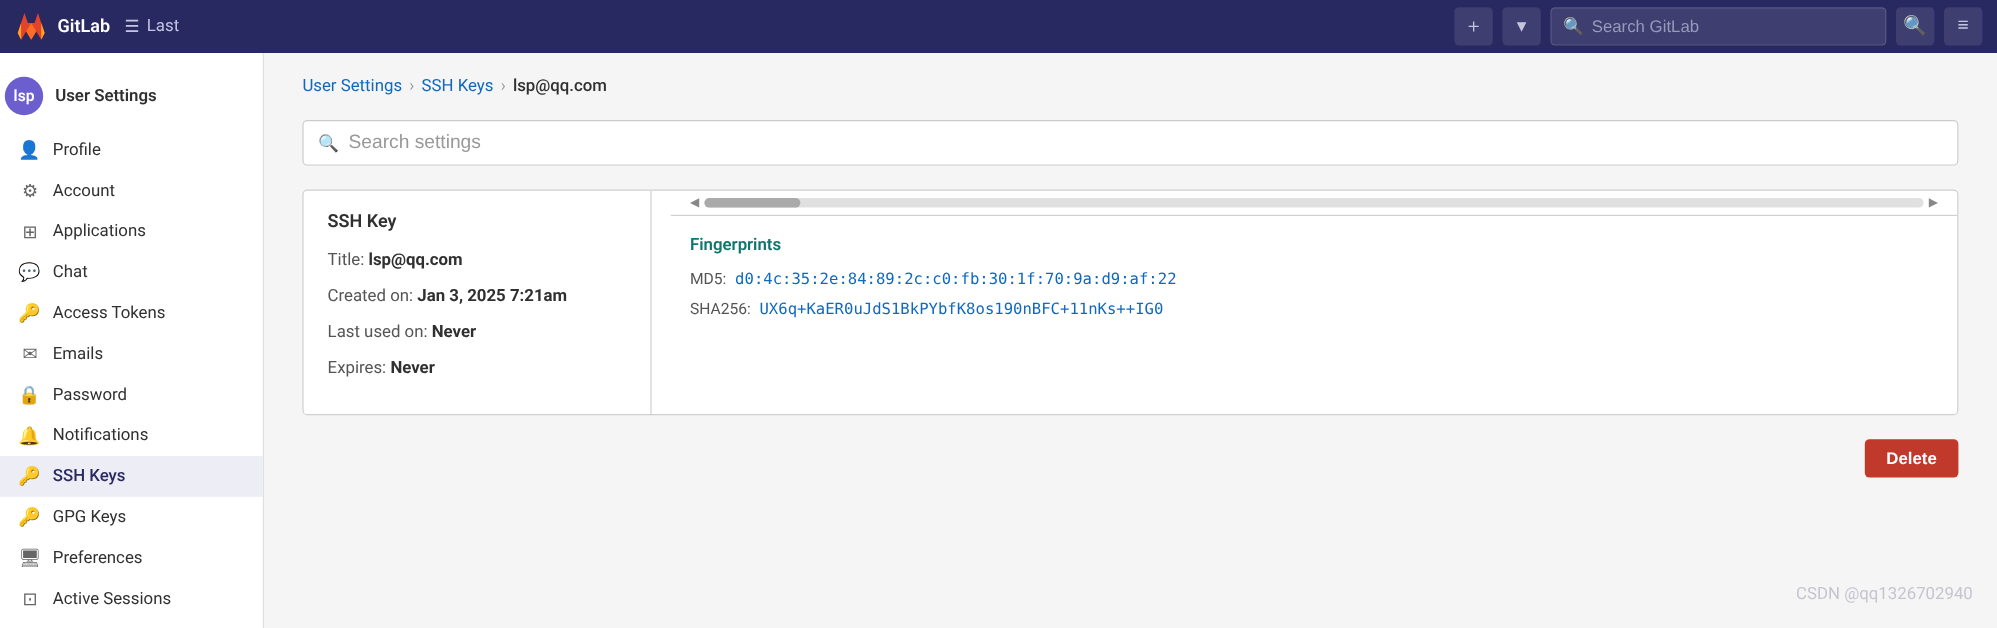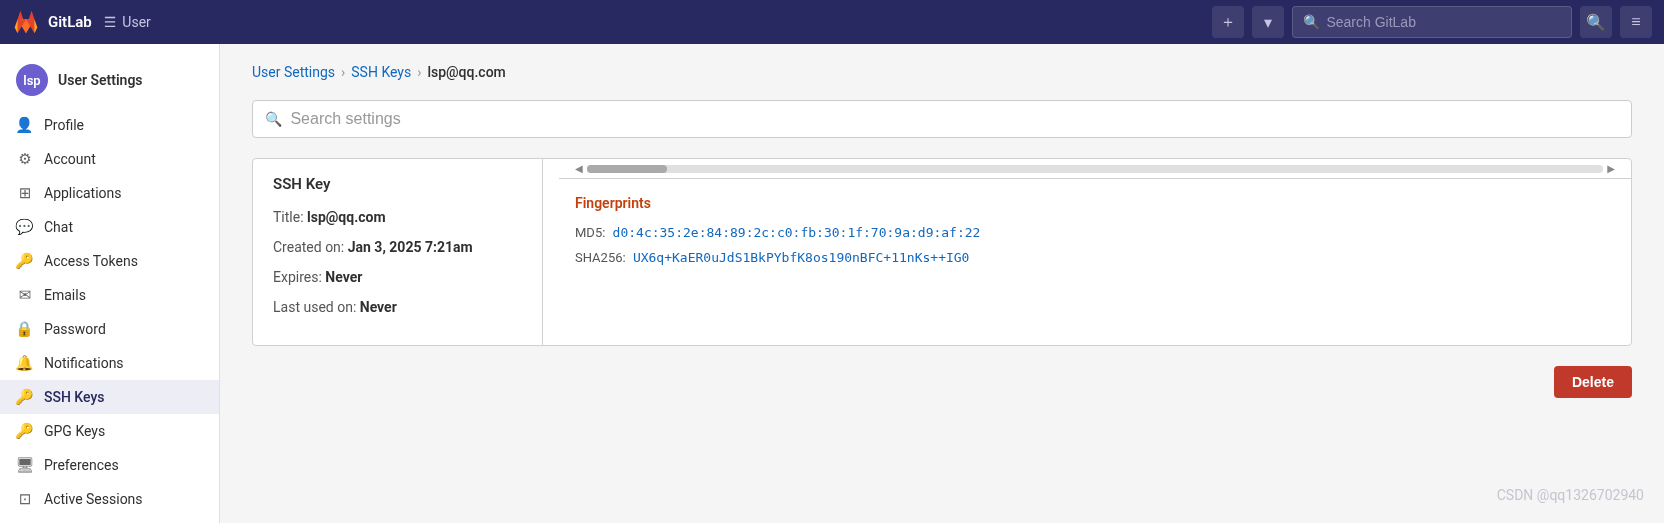--- a/index.html
+++ b/index.html
@@ -90,21 +90,21 @@
       width: 220px;
       background: #fff;
       border-right: 1px solid #e0e0e0;
       flex-shrink: 0;
       padding: 12px 0;
     }
     .sidebar-header {
       display: flex;
       align-items: center;
       gap: 10px;
-      padding: 8px 16px 12px;
+      padding: 8px 4px 12px;
     }
     .sidebar-avatar {
       width: 32px;
       height: 32px;
       border-radius: 50%;
       background: #6c5ecf;
       color: white;
       display: flex;
       align-items: center;
       justify-content: center;
@@ -255,21 +255,21 @@
       font-size: 10px;
       cursor: pointer;
     }
 
     .fingerprints-section {
       padding: 16px;
     }
     .fingerprints-title {
       font-size: 14px;
       font-weight: 600;
-      color: #c2410c;
+      color: #0f766e;
       margin-bottom: 14px;
     }
     .fingerprint-row {
       font-size: 13px;
       color: #555;
       margin-bottom: 10px;
     }
     .fingerprint-row .fp-label {
       color: #555;
       margin-right: 4px;
@@ -314,21 +314,21 @@
       <path d="M20 36L8 16h24z" fill="#fc6d26"></path>
       <path d="M8 16L4 28l4 8 12-20z" fill="#e24329"></path>
       <path d="M32 16l4 12-4 8-12-20z" fill="#e24329"></path>
       <path d="M8 16L4 28l4 8z" fill="#fca326"></path>
       <path d="M32 16l4 12-4 8z" fill="#fca326"></path>
     </svg>
     <span>GitLab</span>
   </div>
   <div class="top-nav-menu">
     <span>☰</span>
-    <span>User</span>
+    <span>Last</span>
   </div>
   <div class="top-nav-spacer"></div>
   <div class="top-nav-actions">
     <button class="nav-icon-btn">＋</button>
     <button class="nav-icon-btn">▾</button>
     <div class="search-bar">
       <span>🔍</span>
       <input type="text" placeholder="Search GitLab" style="">
     </div>
     <button class="nav-icon-btn">🔍</button>
@@ -421,25 +421,25 @@
         <div class="ssh-key-info-title">SSH Key</div>
         <div class="ssh-field">
           <span>Title:</span>
           <strong>lsp@qq.com</strong>
         </div>
         <div class="ssh-field">
           <span>Created on:</span>
           <strong>Jan 3, 2025 7:21am</strong>
         </div>
         <div class="ssh-field">
+          <span>Last used on:</span>
+          <strong>Never</strong>
+        </div>
+        <div class="ssh-field">
           <span>Expires:</span>
-          <strong>Never</strong>
-        </div>
-        <div class="ssh-field">
-          <span>Last used on:</span>
           <strong>Never</strong>
         </div>
       </div>
 
       <div class="ssh-key-right">
         <div class="ssh-scroll-bar-container">
           <span class="scroll-arrow">◀</span>
           <div class="scroll-track">
             <div class="scroll-thumb"></div>
           </div>

